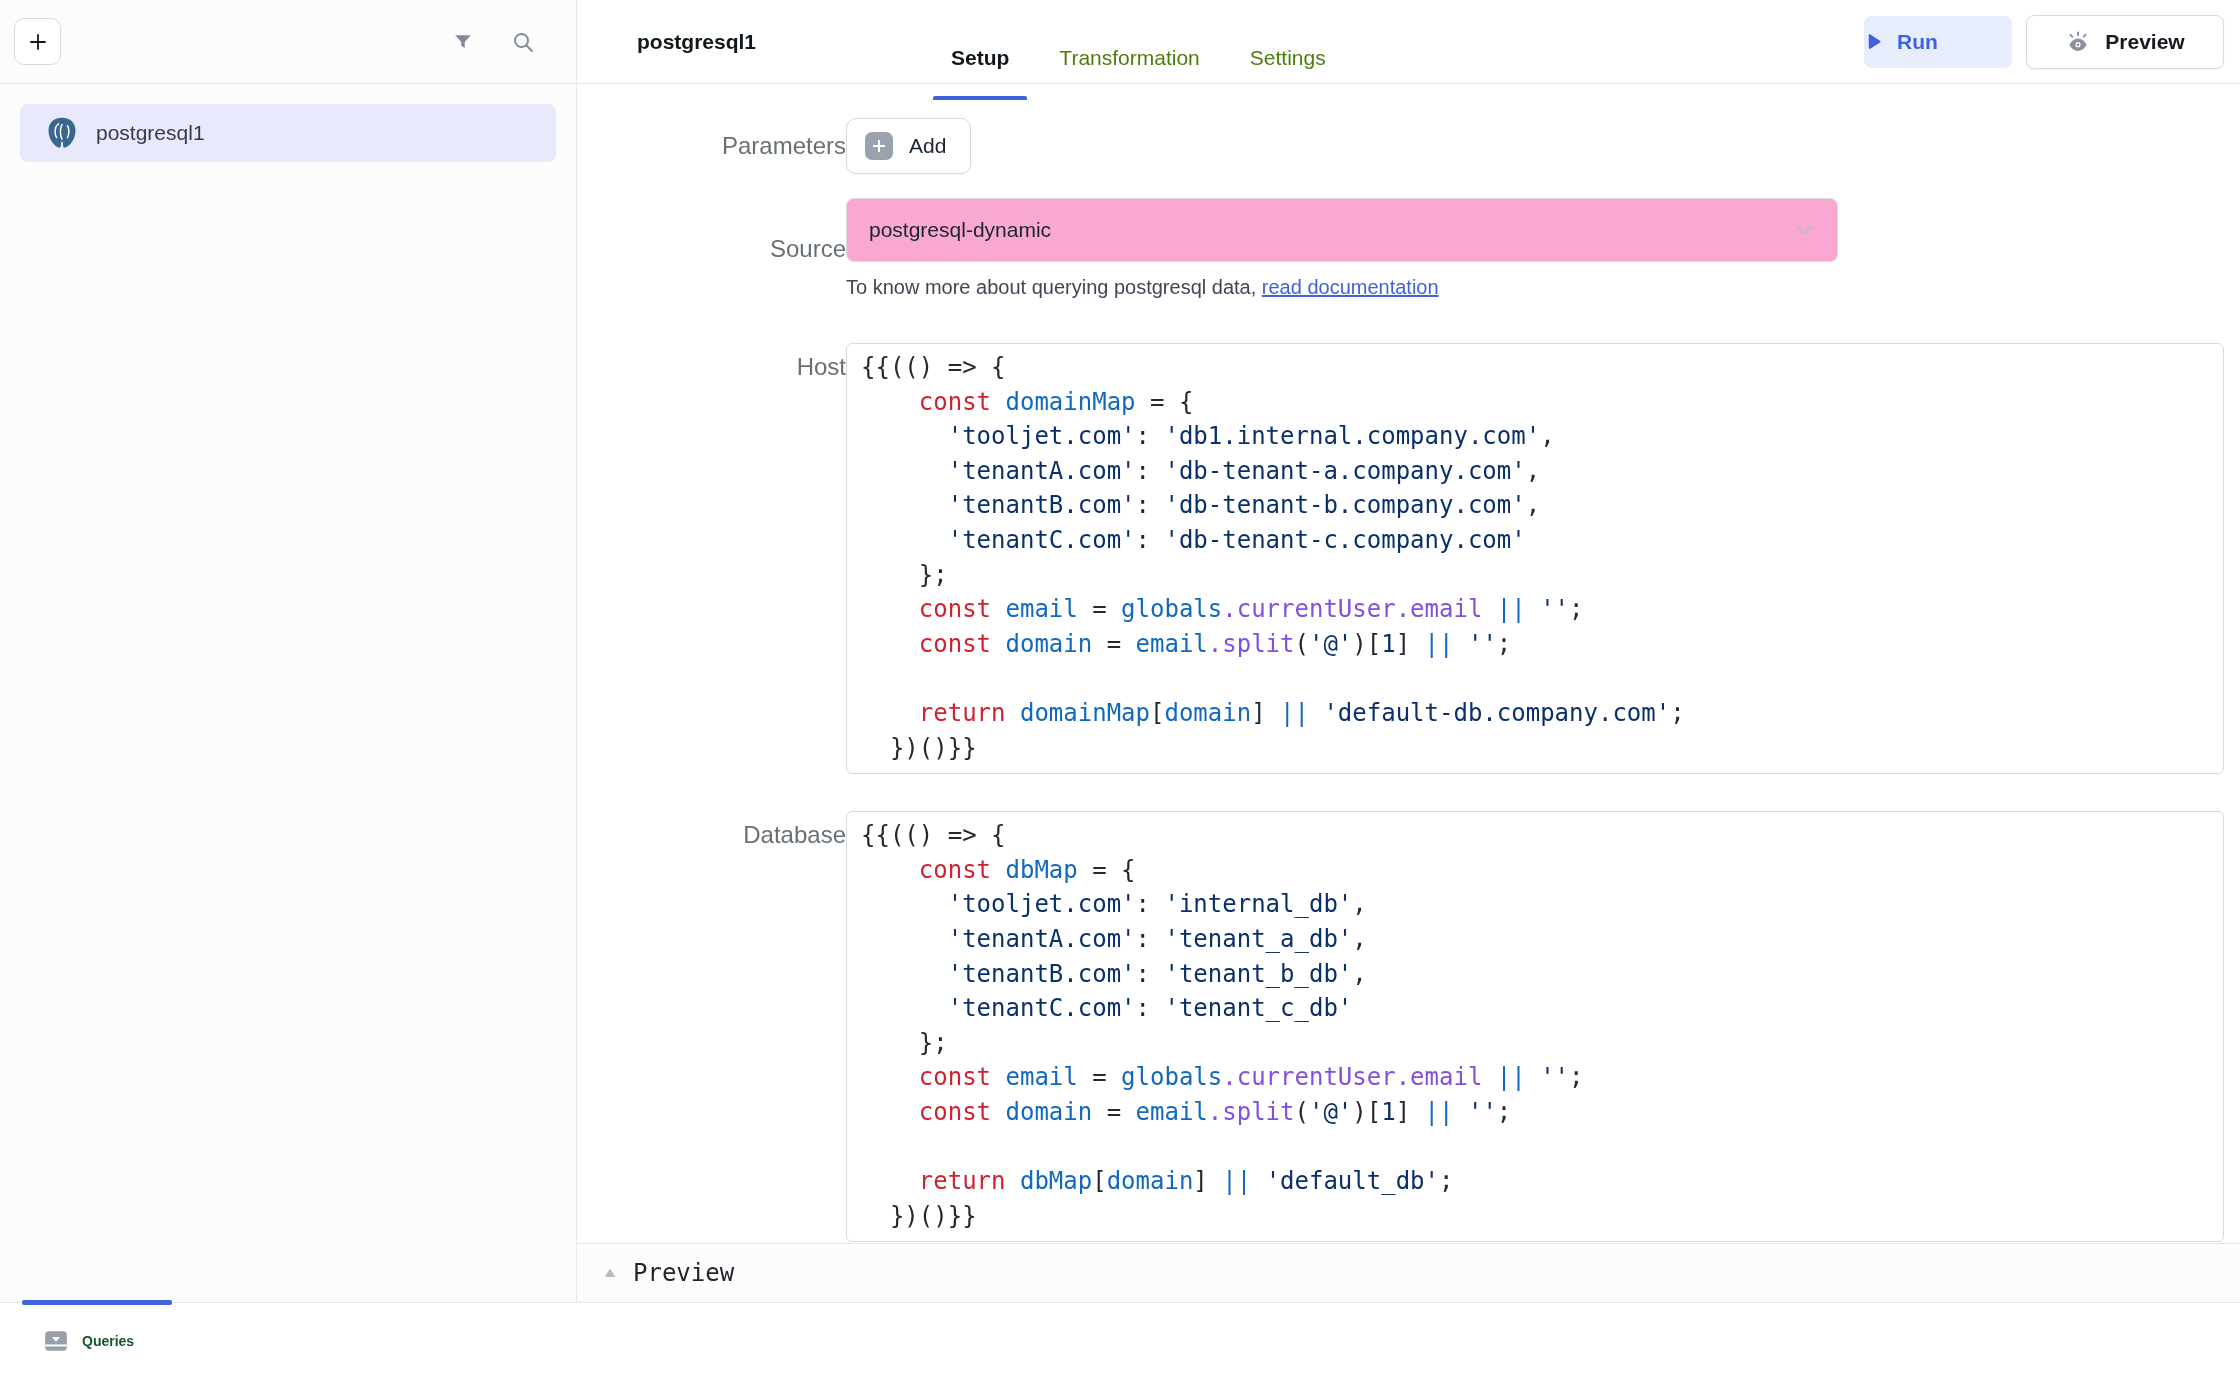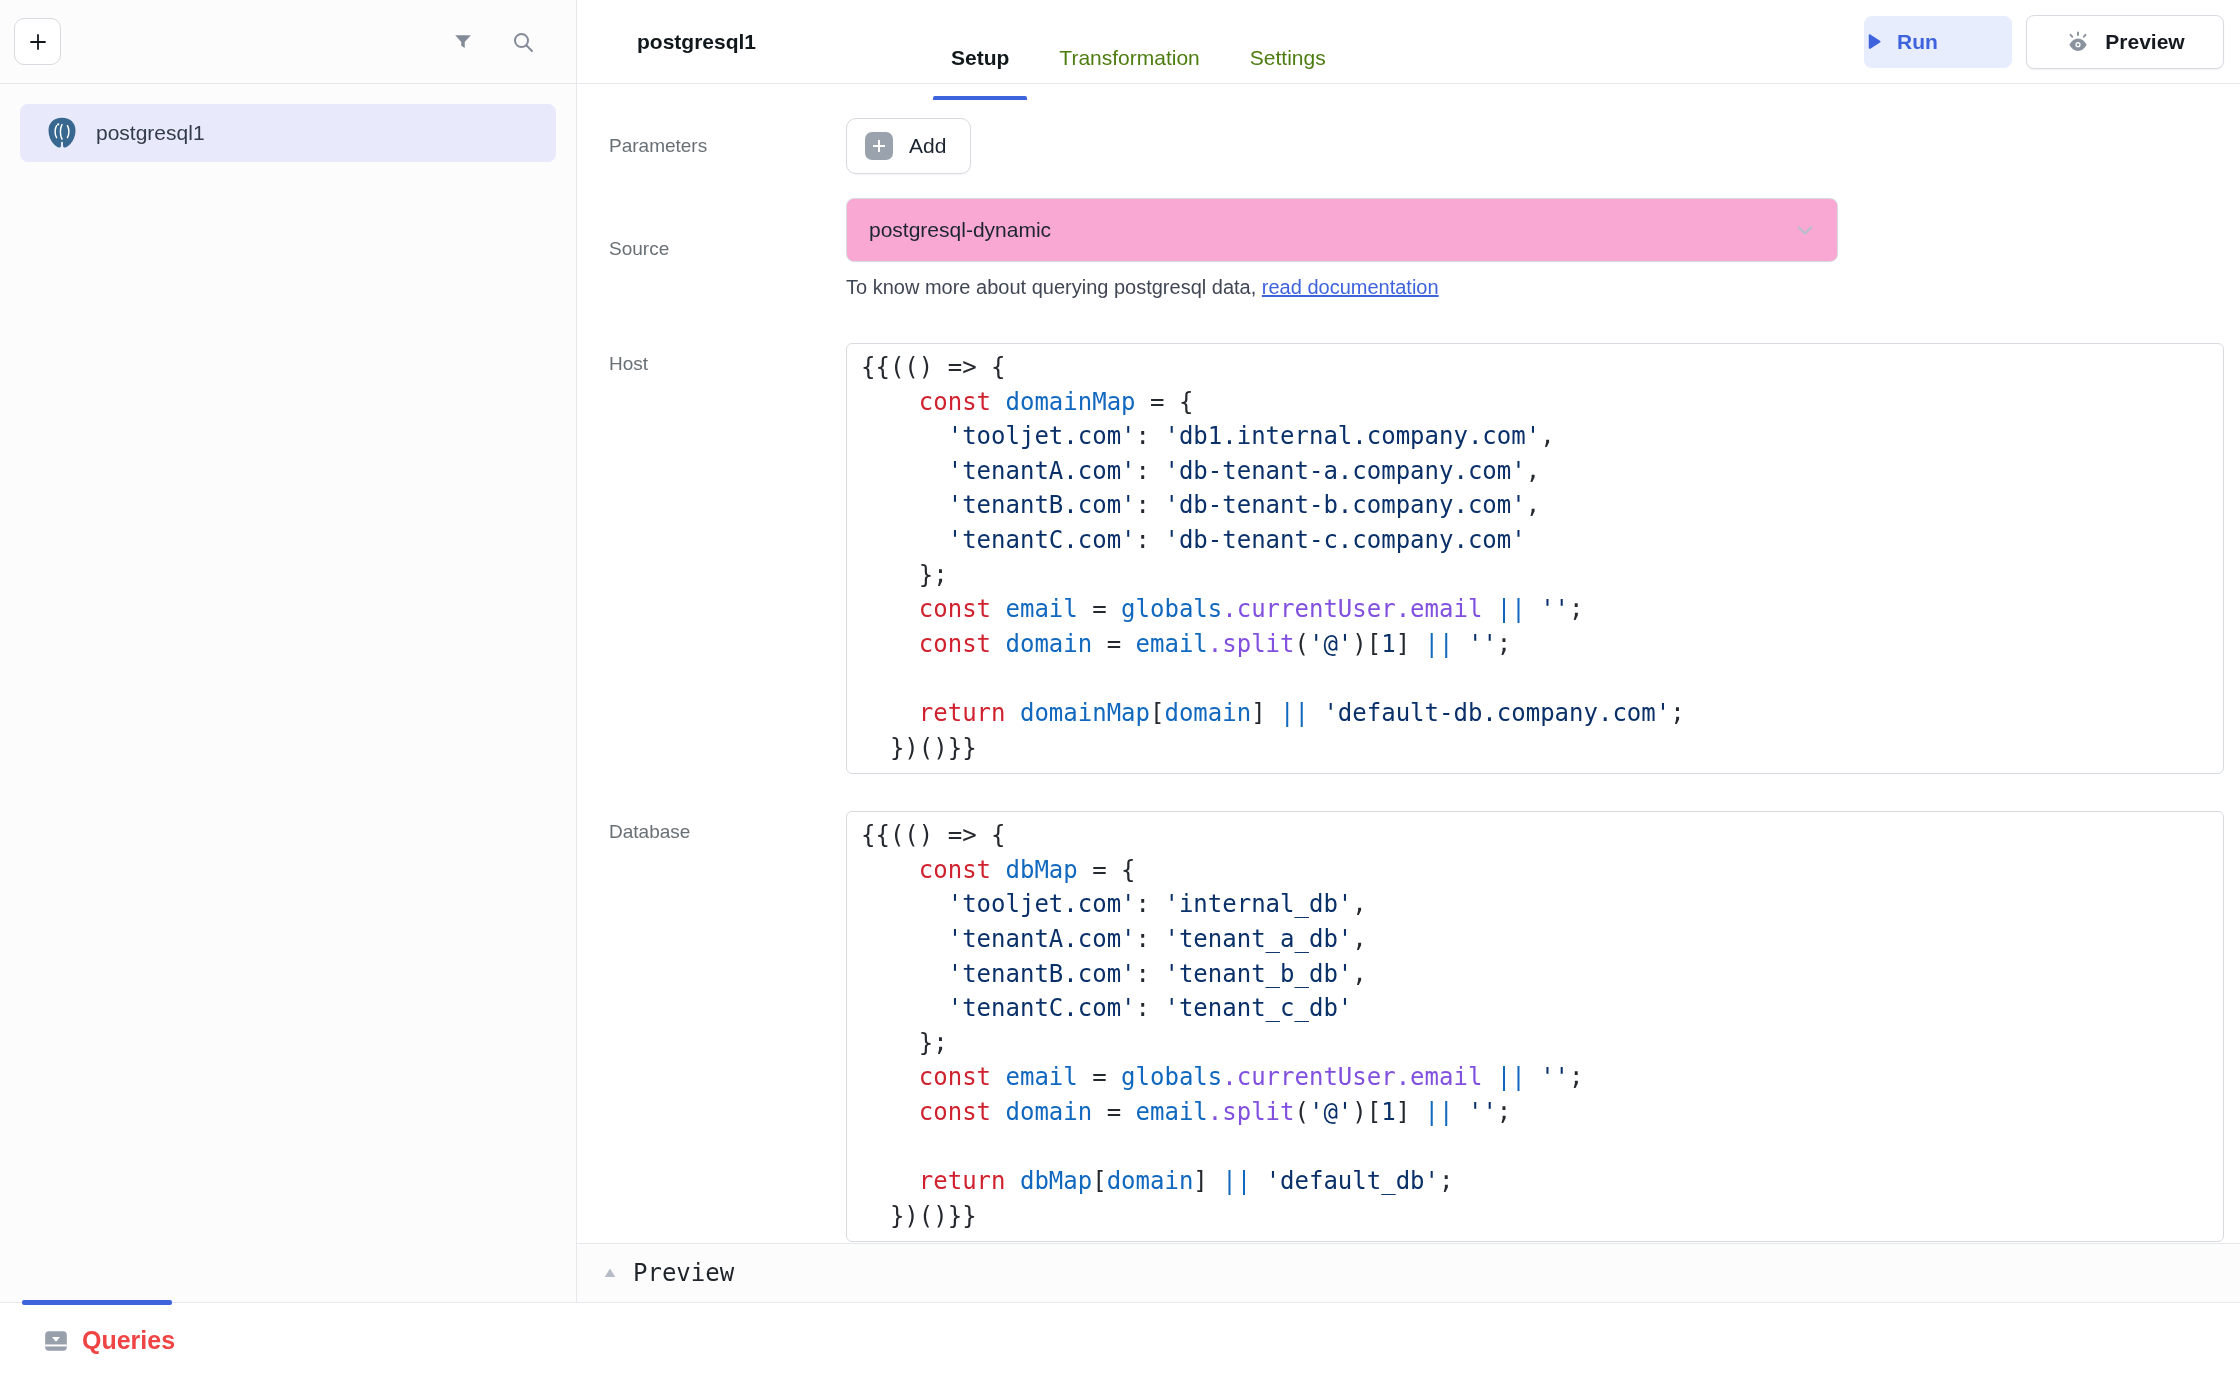--- a/index.html
+++ b/index.html
@@ -28,21 +28,21 @@
   .tab.active::after { content:""; position:absolute; left:-16px; right:-16px; bottom:0; height:4px; background:#3e63dd; border-radius:2px 2px 0 0; }
   .header-actions { margin-left:auto; display:flex; align-items:center; gap:14px; }
   .run-button { width:148px; height:52px; border:none; border-radius:8px; background:#e8edfd; color:#3e63dd; font-size:21px; font-weight:700; display:flex; align-items:center; gap:14px; cursor:pointer; font-family:inherit; }
   .preview-button { width:198px; height:54px; border:1px solid #d7dbe0; border-radius:8px; background:#fff; color:#151a20; font-size:21px; font-weight:700; display:flex; align-items:center; justify-content:center; gap:14px; cursor:pointer; box-shadow:0 1px 2px rgba(16,24,40,.06); font-family:inherit; }
 
   
   .main-body { flex:1; padding:34px 16px 0 32px; overflow:hidden; background:#fff; }
   .field-row { display:flex; align-items:center; }
   .field-row.top-align { align-items:flex-start; }
   .field-row + .field-row { margin-top:24px; }
-  .field-label { width:237px; flex:0 0 237px; font-size:19px; font-weight:500; color:#687076; }
+  .field-label { width:237px; flex:0 0 237px; font-size:24px; font-weight:500; color:#687076;text-align:right; }
   .top-align .field-label { padding-top:10px; }
   .field-control { flex:1; min-width:0; }
 
   .add-button { height:56px; border:1px solid #d7dbdf; border-radius:10px; background:#fff; display:inline-flex; align-items:center; gap:16px; padding:0 24px 0 18px; font-size:21px; color:#1c2430; cursor:pointer; box-shadow:0 1px 2px rgba(16,24,40,.05); font-family:inherit; }
   .plus-chip { width:28px; height:28px; border-radius:7px; background:#9aa3ad; position:relative; }
   .plus-chip::before, .plus-chip::after { content:""; position:absolute; background:#fff; }
   .plus-chip::before { left:8px; right:8px; top:13px; height:2.4px; }
   .plus-chip::after { top:8px; bottom:8px; left:13px; width:2.4px; }
 
   .select-box { width:992px; height:64px; border:1px solid #d7dbdf; border-radius:8px; background:#f9a8d4; display:flex; align-items:center; padding:0 20px 0 22px; cursor:pointer; }
@@ -64,21 +64,21 @@
   .tk-op { color:#1168bf; }
 
   
   .preview-bar { flex:0 0 59px; height:59px; border-top:1px solid #e6e8eb; display:flex; align-items:center; gap:16px; padding:0 26px; background:#fcfcfd; cursor:pointer; }
   .preview-bar-label { font-family:"DejaVu Sans Mono", monospace; font-size:24px; color:#1f242b; }
 
   
   .footer { flex:0 0 76px; height:76px; border-top:1px solid #e6e8eb; background:#fff; display:flex; align-items:center; padding:0 0 0 43px; position:relative; }
   .footer-accent { position:absolute; left:22px; top:-3px; width:150px; height:5px; background:#3e63dd; border-radius:2px; }
   .footer-queries { display:flex; align-items:center; gap:13px; cursor:pointer; }
-  .footer-queries-label { font-size:25px; font-weight:600; color:#ef4444; }
+  .footer-queries-label { font-size:14px; font-weight:600; color:#14532d; }
 </style>
 </head>
 <body>
 
 <div class="app">
   <div class="content-row">
 
     <div class="sidebar">
       <div class="sidebar-top">
         <div class="add-query-button">

